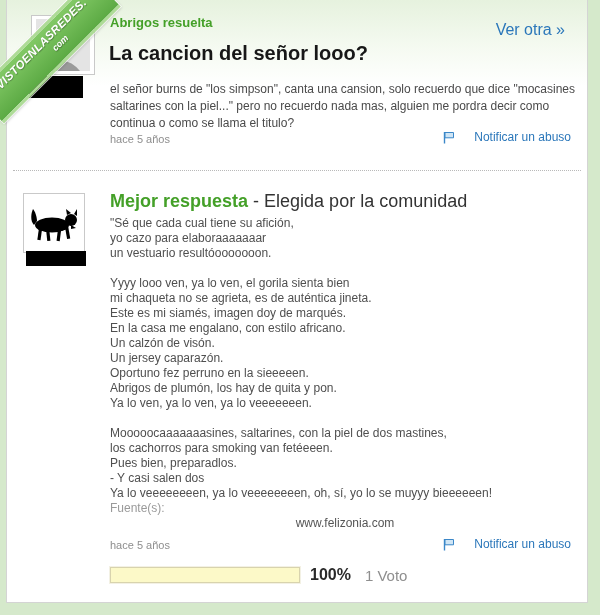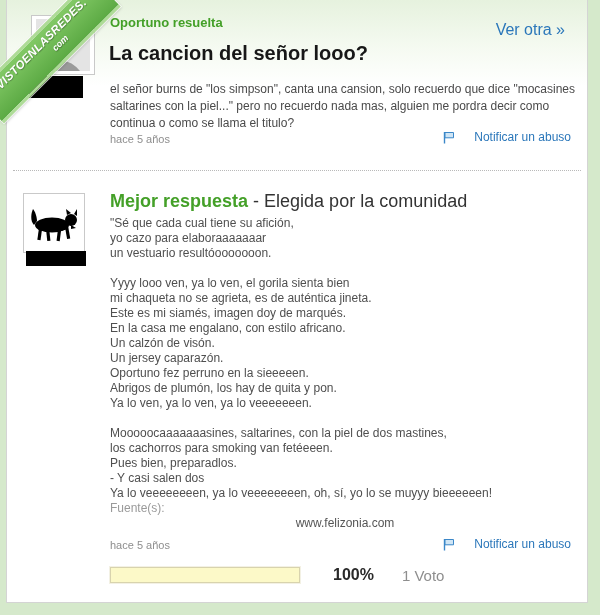--- a/index.html
+++ b/index.html
@@ -53,37 +53,37 @@
   .q-report{right:16px;top:130px;}
   .a-report{right:16px;top:537px;}
   .divider{position:absolute;left:6px;right:6px;top:170px;border-top:1px dotted #b9b9b9;}
   .a-heading{position:absolute;left:103px;top:191px;font-size:18px;color:#333;}
   .a-heading .best{font-weight:bold;color:#44a028;}
   .poem-col{position:absolute;left:103px;top:216px;width:470px;font-size:12px;line-height:15px;color:#4f4f4f;}
   .poem{white-space:pre-line;}
   .source-label{color:#9a9a9a;}
   .source-value{color:#555;text-align:center;}
   .a-meta{position:absolute;left:103px;top:539px;}
-  .vote-row{position:absolute;left:103px;top:566px;display:flex;align-items:center;gap:23px;}
+  .vote-row{position:absolute;left:103px;top:566px;display:flex;align-items:center;}
   .vote-bar{
     width:188px;height:14px;background:#fcf9c8;
     border:1px solid #d8d3ae;box-shadow:0 0 0 1px #f3f1e4;
   }
   .vote-pct{margin-left:10px;font-size:16px;font-weight:bold;color:#2a2a2a;}
-  .vote-count{margin-left:5px;font-size:15px;color:#8e8e8e;text-align:center;}
+  .vote-count{margin-left:14px;font-size:15px;color:#8e8e8e;text-align:center;}
   .flag-svg{display:block;}
 </style>
 </head>
 <body>
 
 <div class="card">
 
   <div class="q-header"></div>
 
-  <div class="status">Oportuno resuelta</div>
+  <div class="status">Abrigos resuelta</div>
   <a class="see-other">Ver otra »</a>
 
   <div class="avatar-box" style="left:24px;top:15px;width:62px;height:58px;">
     <div class="avatar-inner">
       <svg class="flag-svg" width="44" height="44" viewBox="0 0 44 44">
         <circle cx="22" cy="15" r="8.5" fill="#9a9a9a"></circle>
         <path d="M5 44 Q22 24 39 44 Z" fill="#9a9a9a"></path>
       </svg>
     </div>
   </div>

